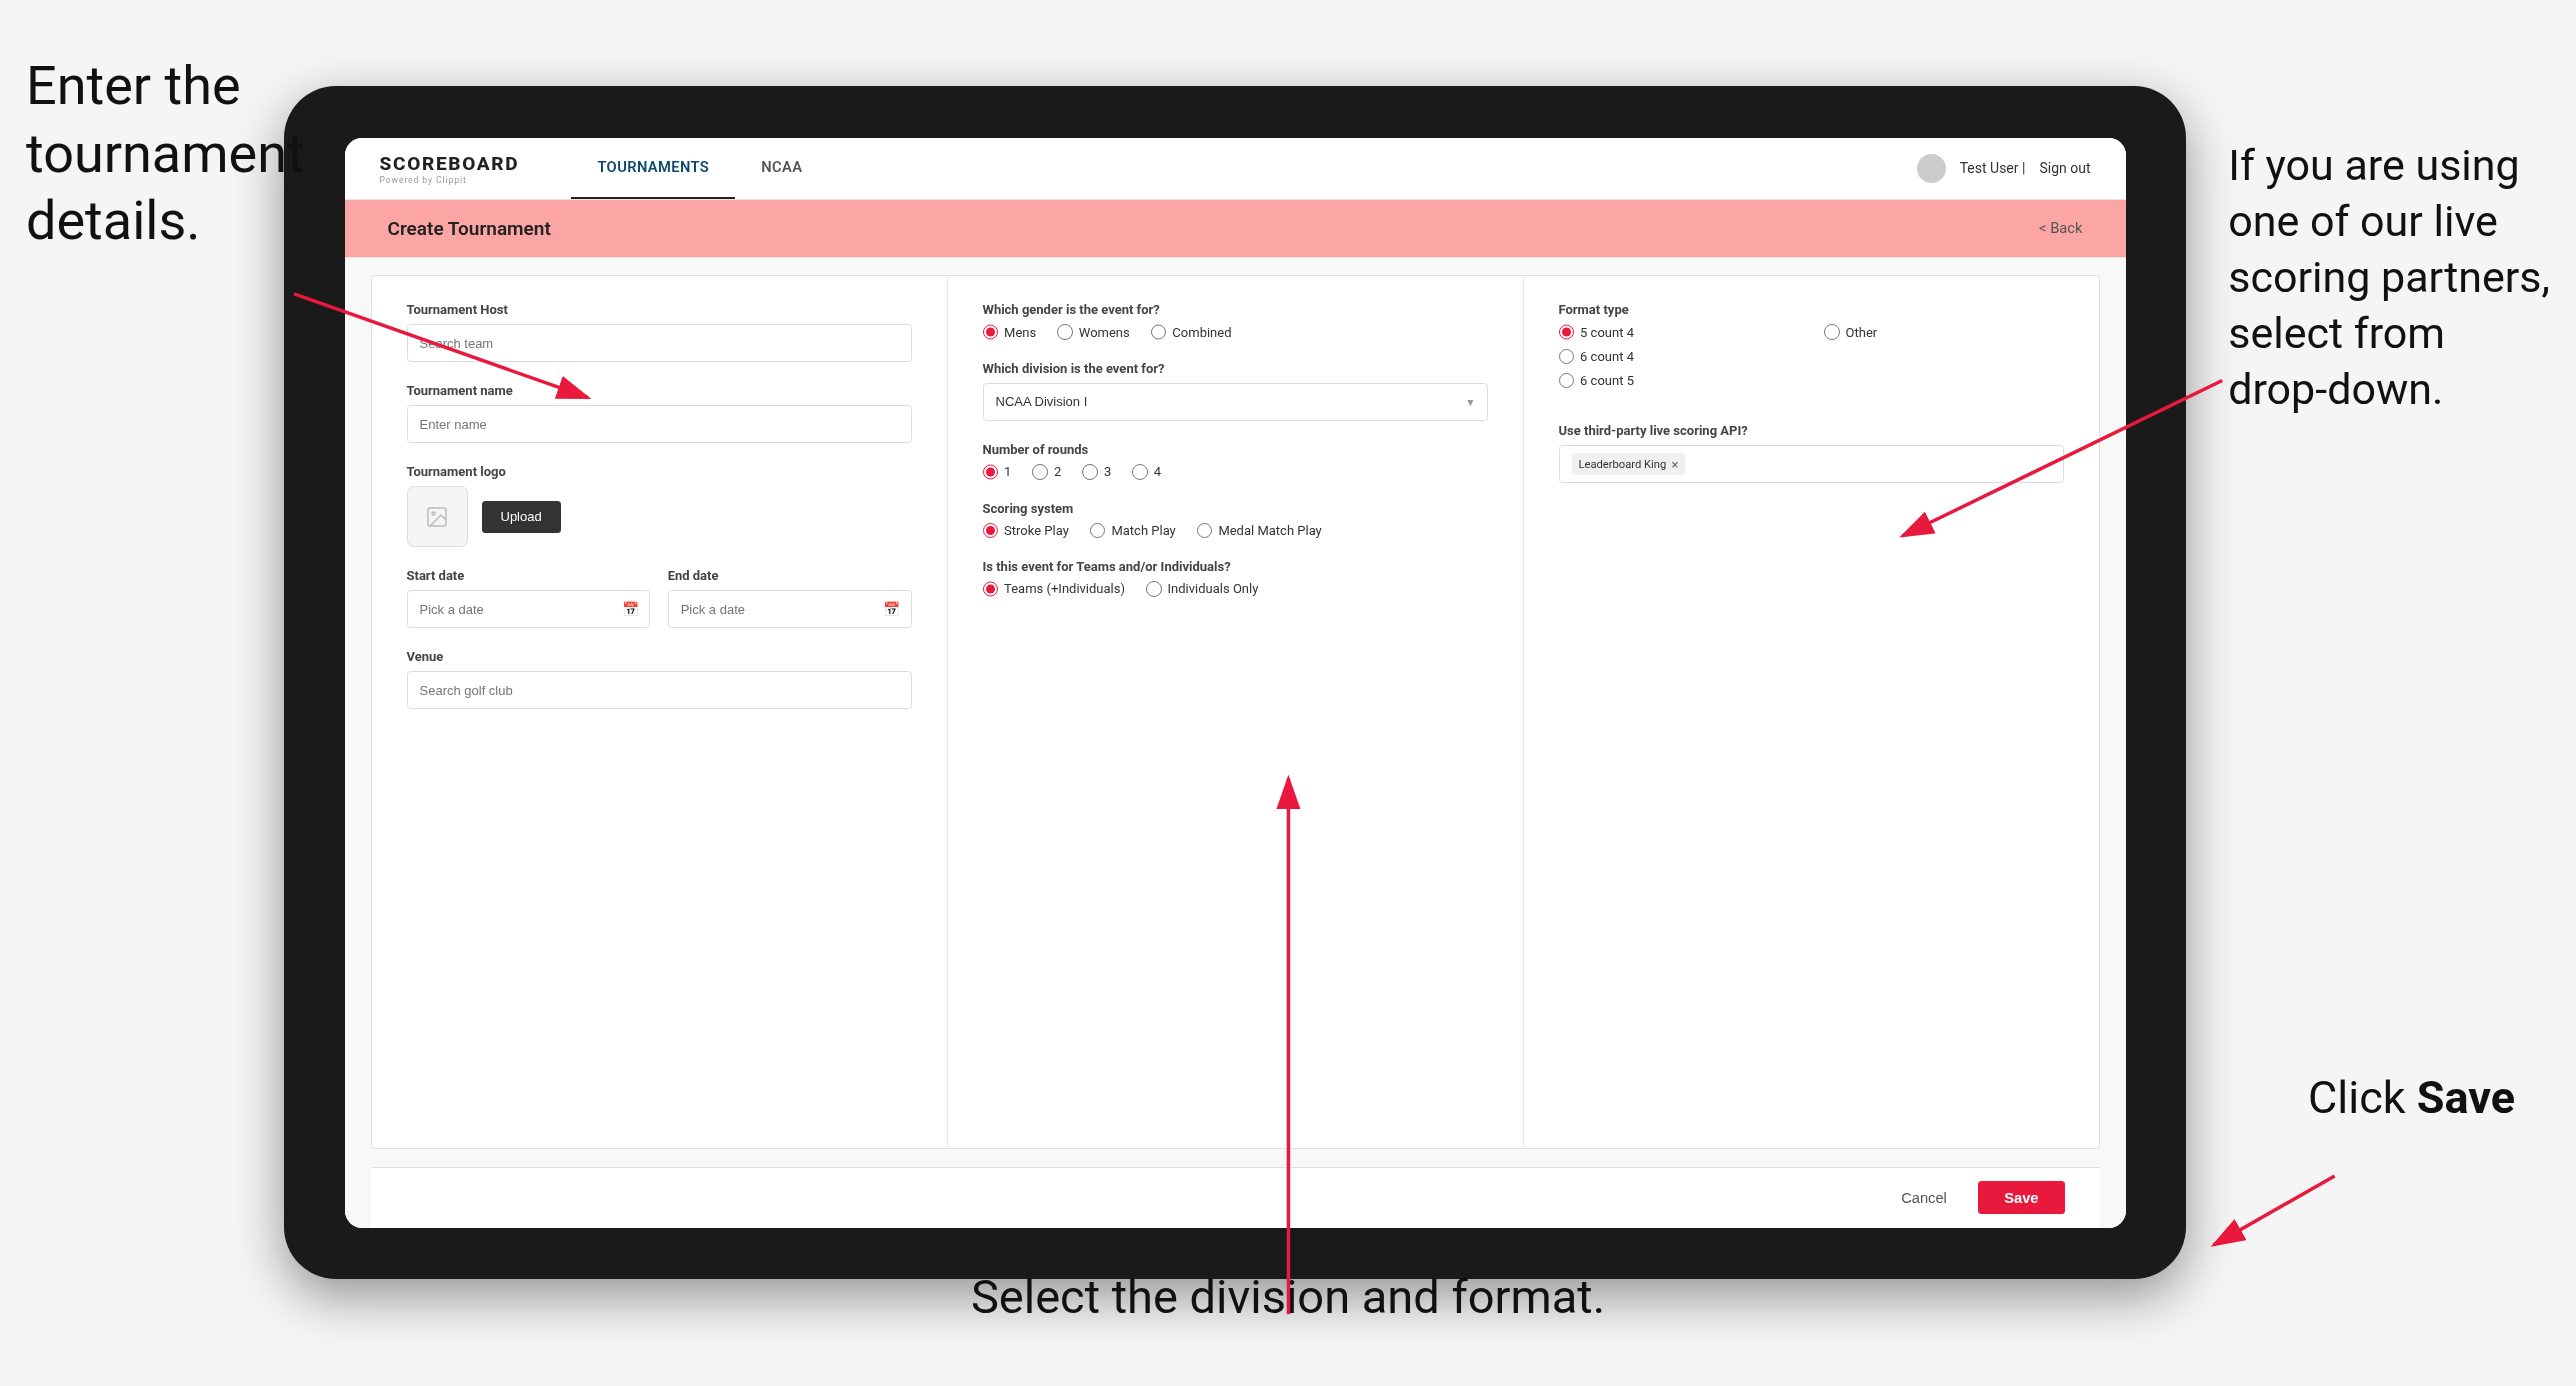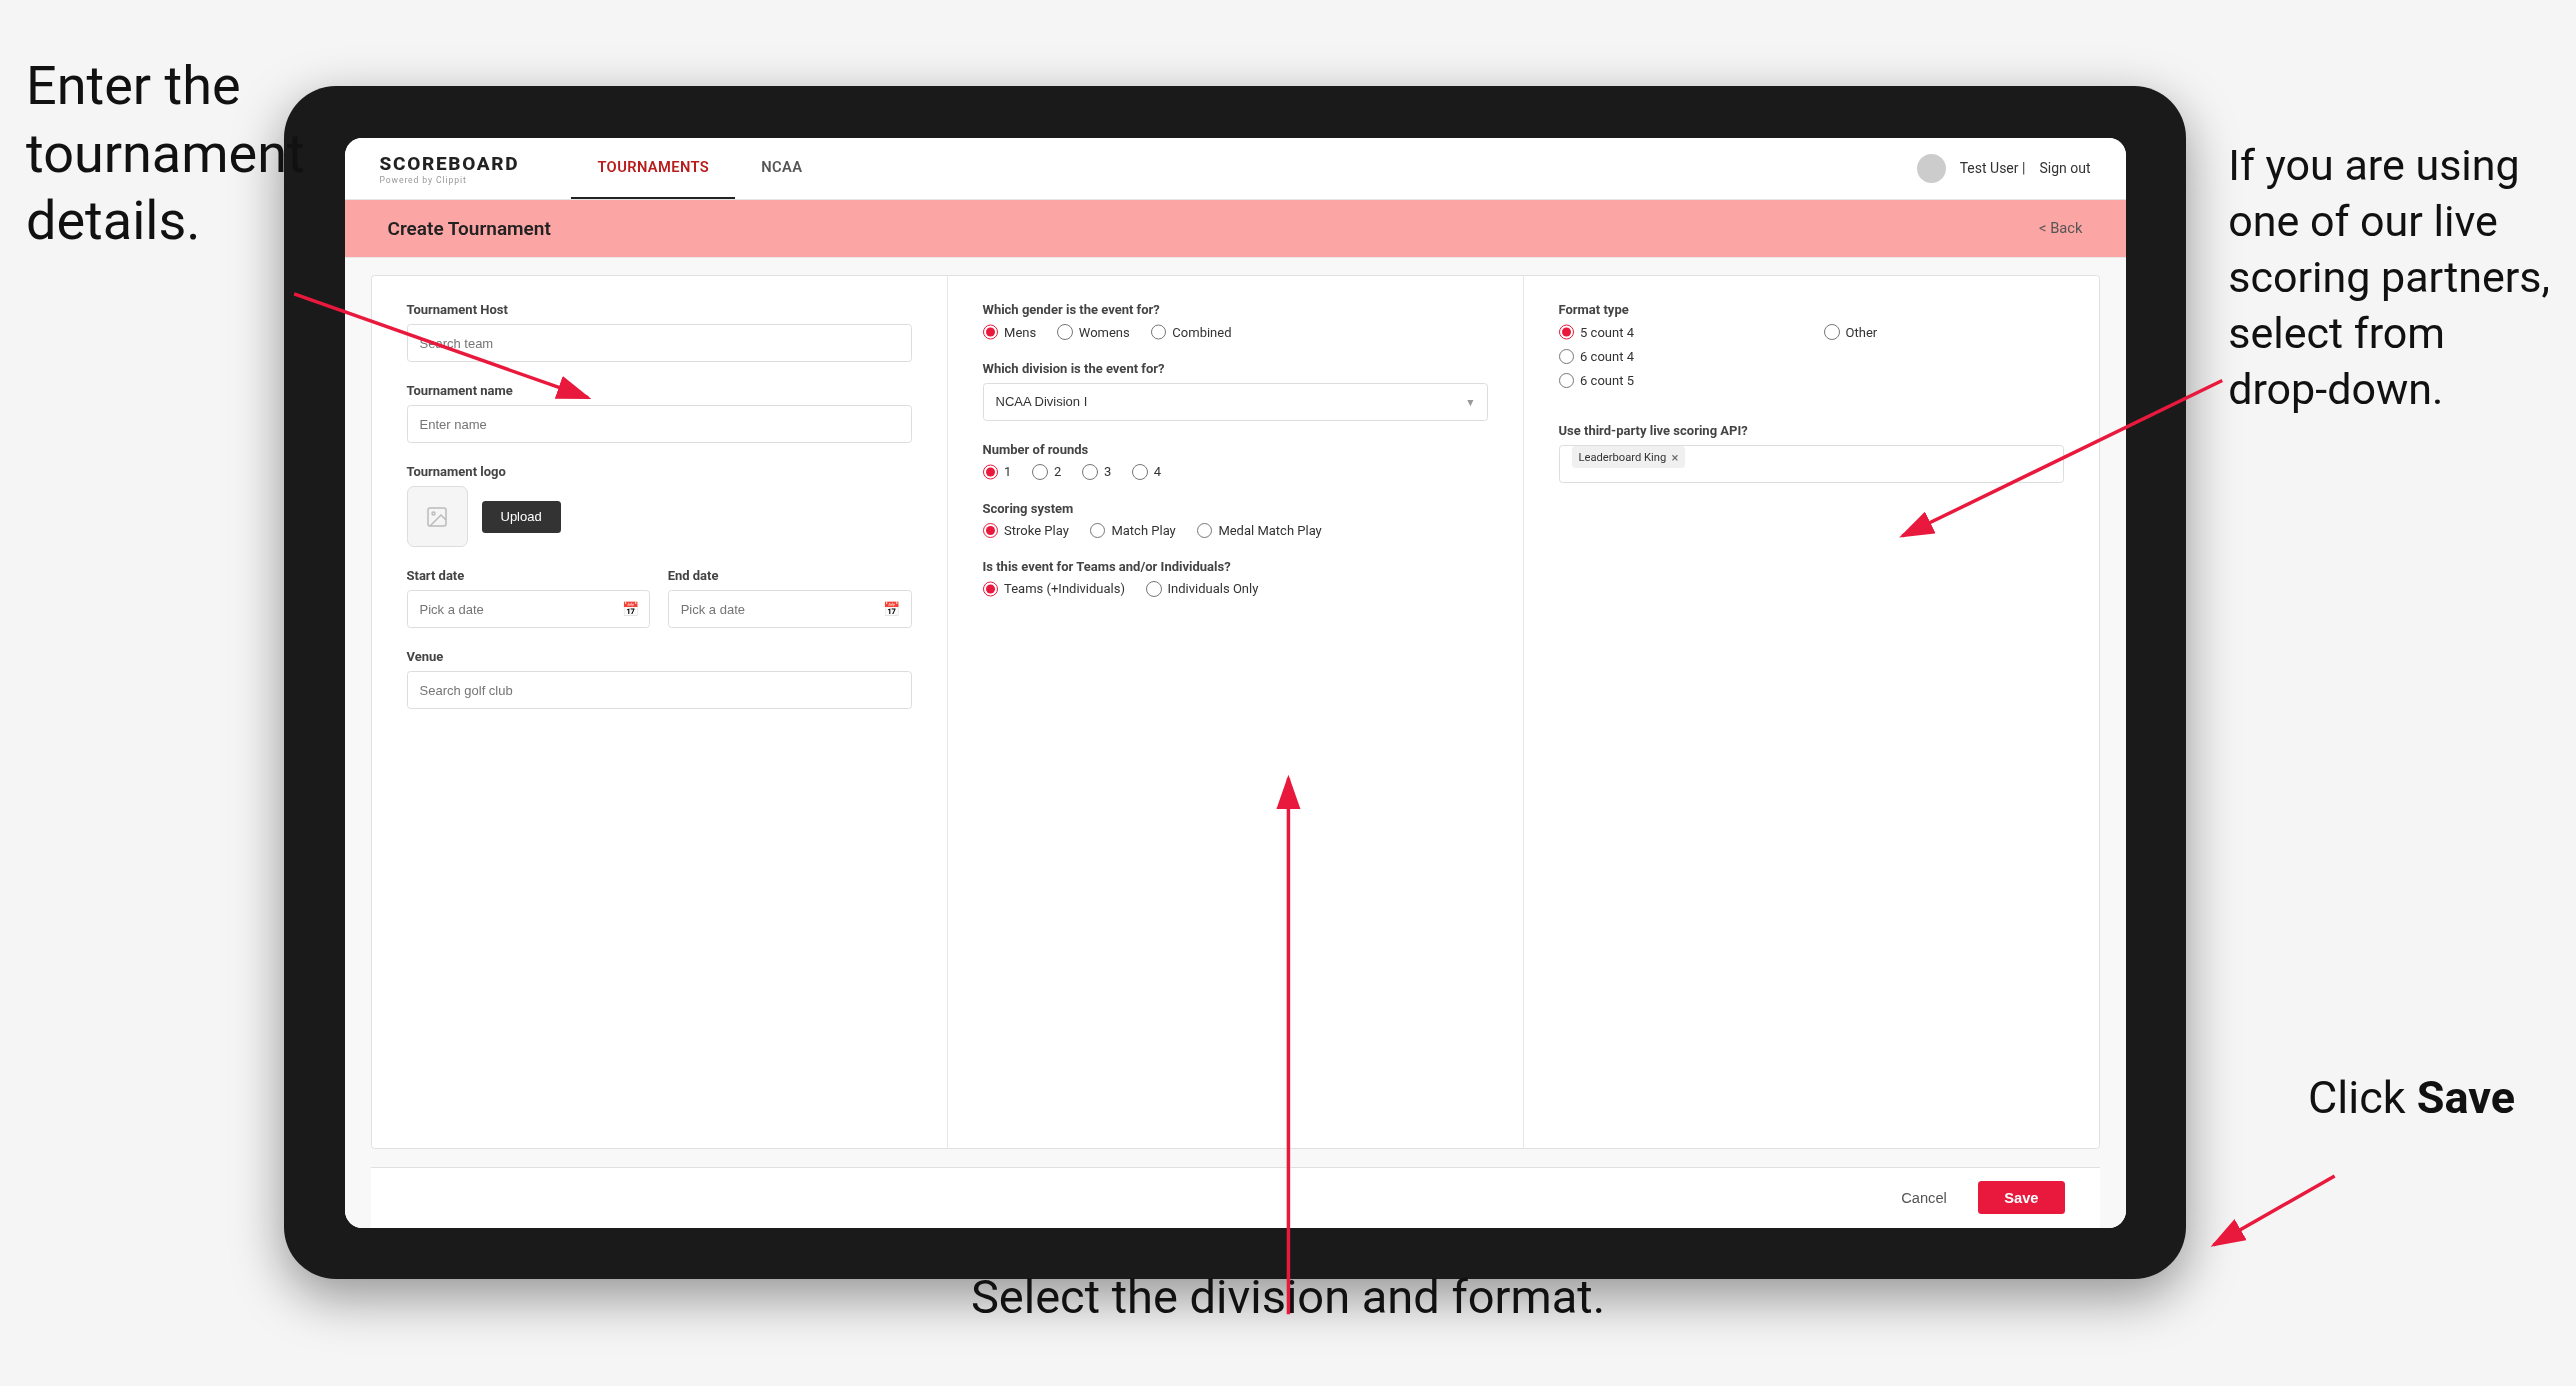--- a/index.html
+++ b/index.html
@@ -123,21 +123,21 @@
       align-items: center;
       font-size: 14.7px;
       font-weight: 600;
       color: #555;
       cursor: pointer;
       border-bottom: 2.6px solid transparent;
       letter-spacing: 0.4px;
     }
 
     .nav-link.active {
-      color: #b91c1c;
+      color: #0c4a6e;
       border-bottom: 2.6px solid #222;
     }
 
     .nav-right {
       display: flex;
       align-items: center;
       gap: 14px;
       margin-left: auto;
     }
 
@@ -370,21 +370,21 @@
     .api-tag-input {
       width: 100%;
       height: 38px;
       border: 0.9px solid #ddd;
       border-radius: 3.5px;
       padding: 0 12px;
       font-size: 13px;
       color: #333;
       background: #fff;
       display: flex;
-      align-items: flex-start;
+      align-items: center;
       justify-content: space-between;
     }
 
     .tag-chip {
       background: #f0f0f0;
       border-radius: 3.5px;
       padding: 3.5px 7px;
       font-size: 11.2px;
       color: #333;
       display: flex;

